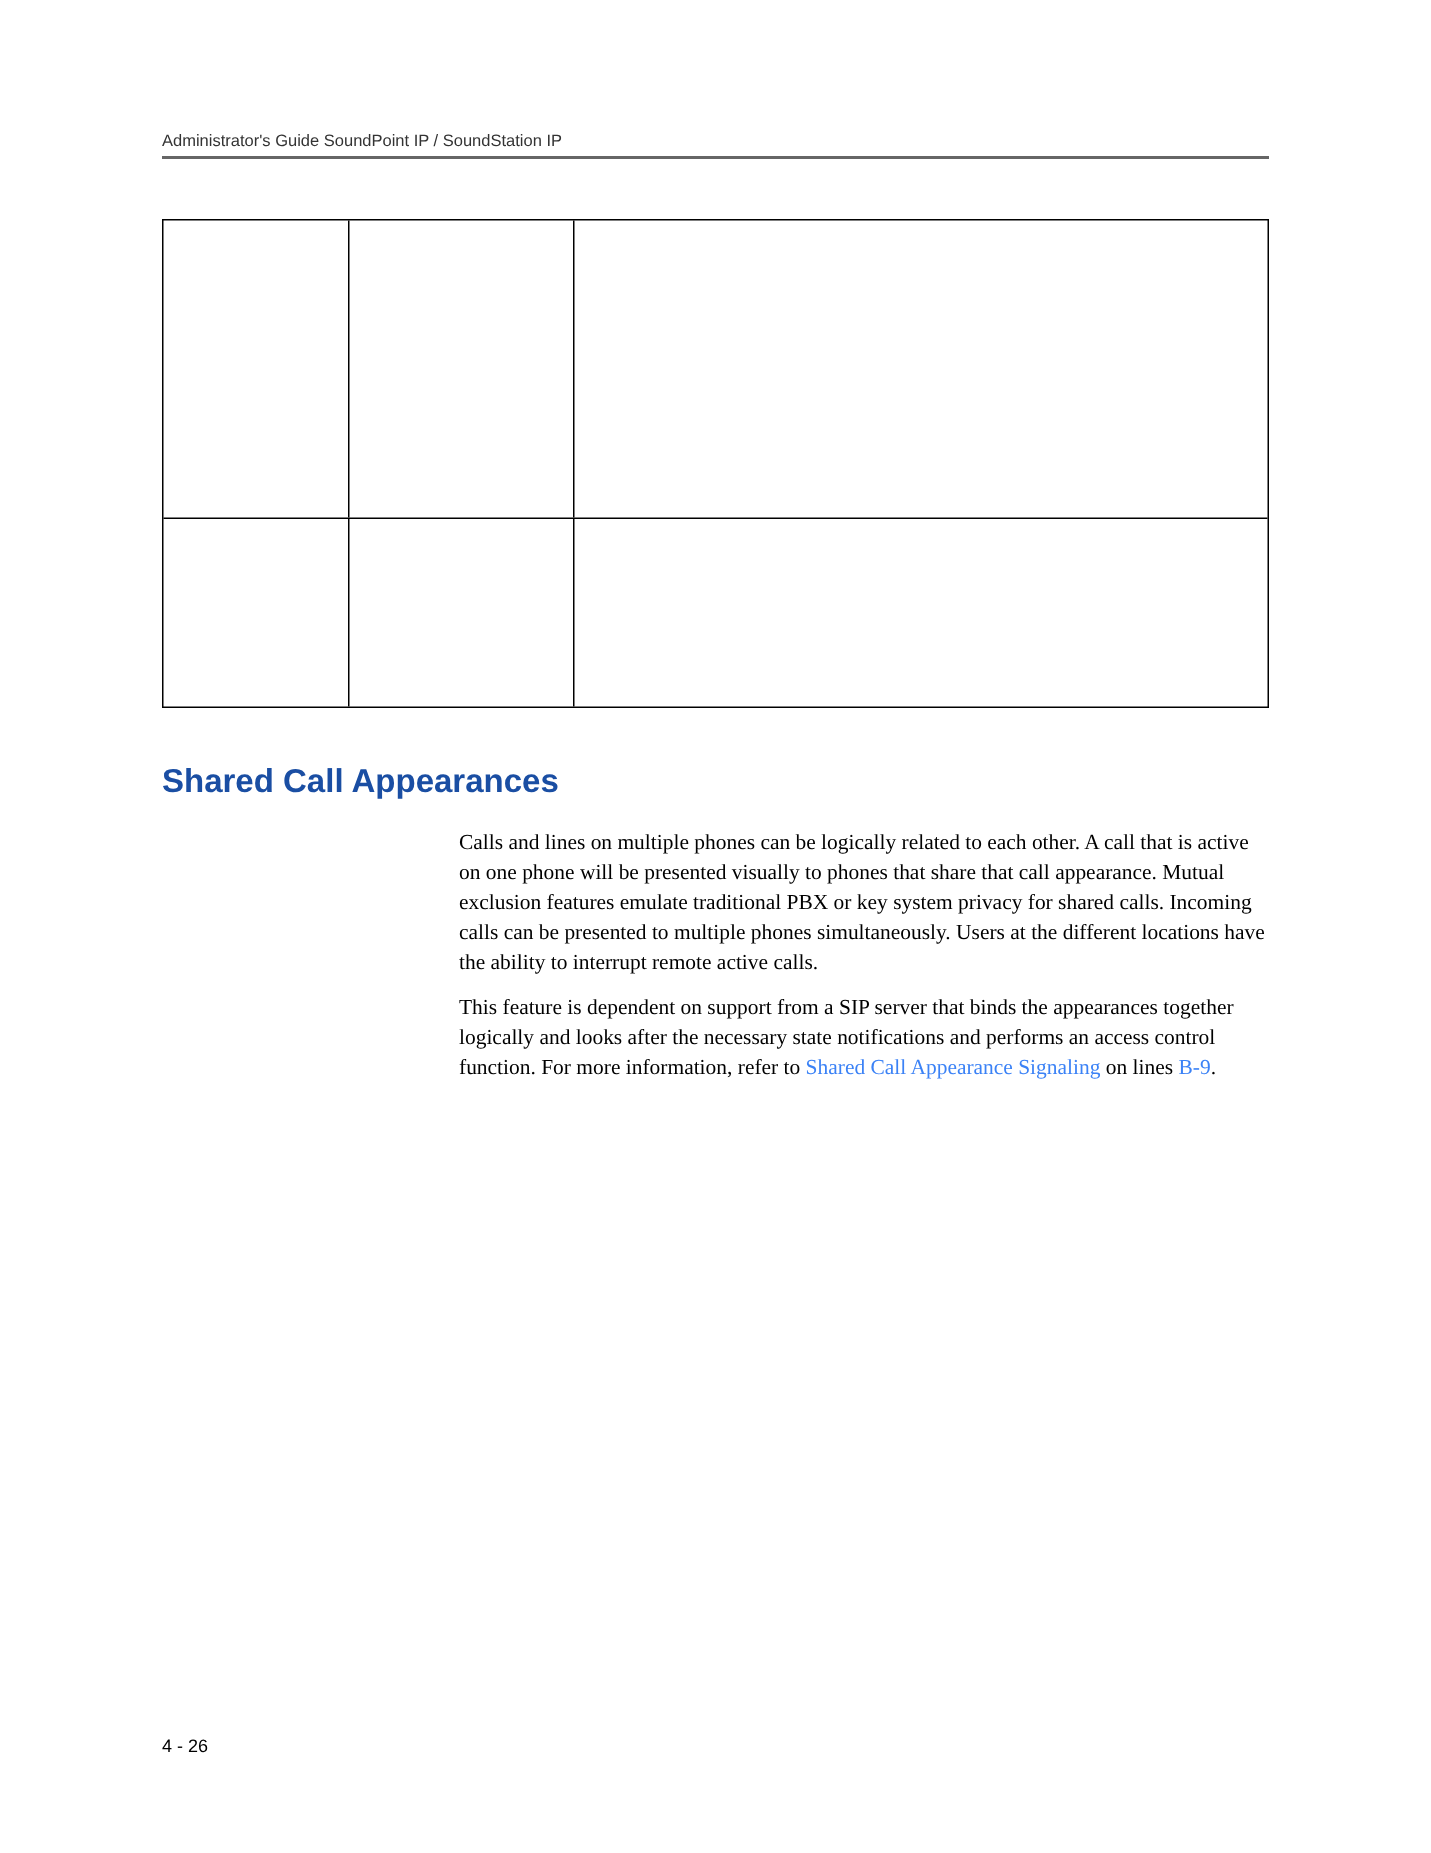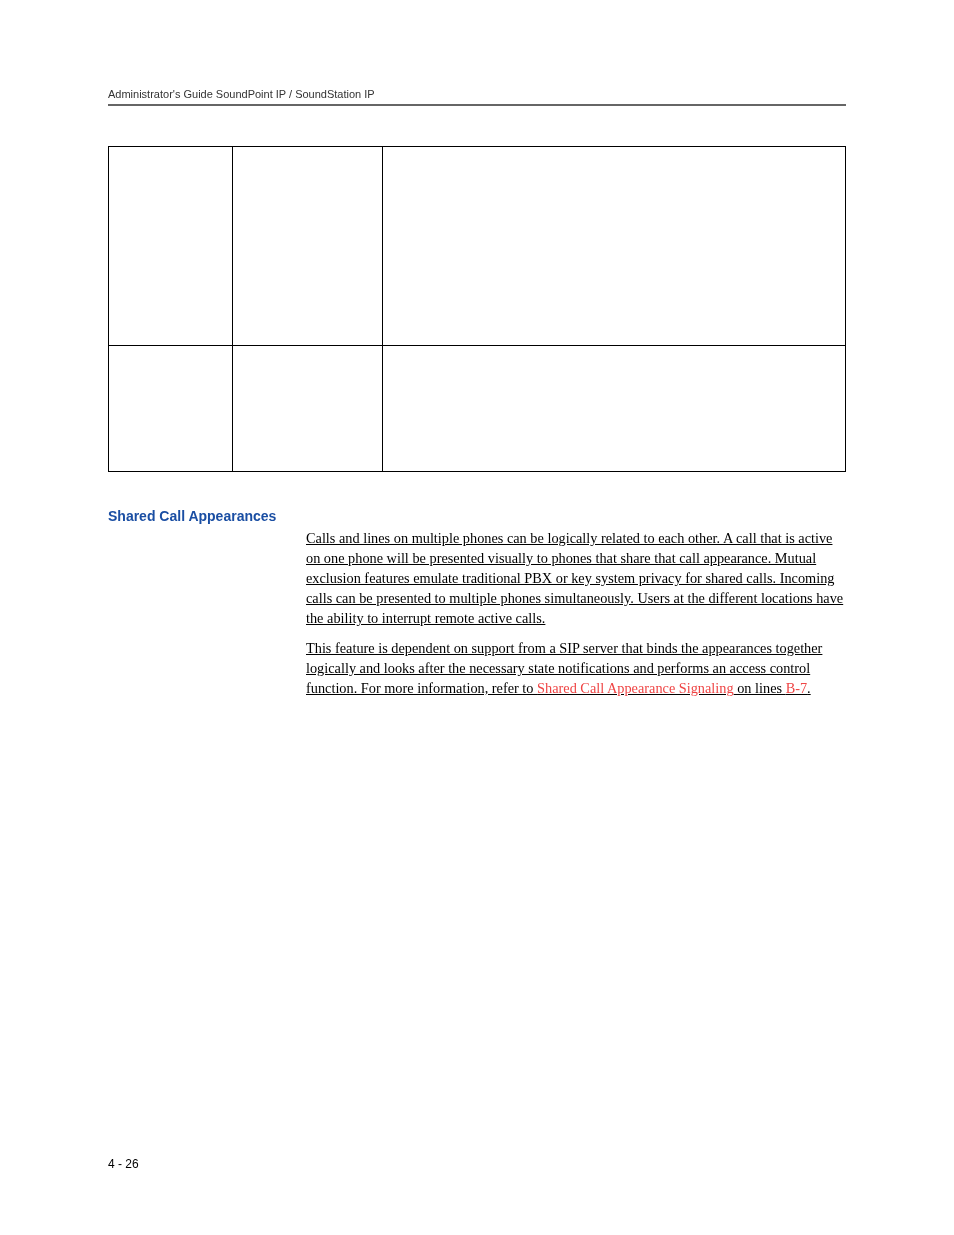--- a/index.html
+++ b/index.html
@@ -53,36 +53,35 @@
     }
     .row1 {
       height: 198px;
     }
     .row2 {
       height: 126px;
     }
     .section-heading {
       font-family: 'Trebuchet MS', Futura, Arial, sans-serif;
       font-weight: bold;
-      font-size: 14px;
+      font-size: 22px;
       color: #1a4ea3;
-      margin-bottom: 4px;
+      margin-bottom: 18px;
     }
     .body-text {
       margin-left: 198px;
       font-size: 14.3px;
       line-height: 1.4;
       color: #000;
-      text-decoration: underline;
     }
     .body-text p {
       margin-bottom: 10px;
     }
     .link {
-      color: #ef4444;
+      color: #3b82f6;
       margin-top: 25px;
     }
     .page-number {
       position: absolute;
       bottom: 64px;
       left: 108px;
       font-size: 12px;
       font-family: Liberation Sans, sans-serif;
       color: #000;
     }
@@ -105,18 +104,18 @@
       <div class="col2"></div>
       <div class="col3"></div>
     </div>
   </div>
 
   <h2 class="section-heading">Shared Call Appearances</h2>
 
   <div class="body-text">
     <p>Calls and lines on multiple phones can be logically related to each other. A call that is active on one phone will be presented visually to phones that share that call appearance. Mutual exclusion features emulate traditional PBX or key system privacy for shared calls. Incoming calls can be presented to multiple phones simultaneously. Users at the different locations have the ability to interrupt remote active calls.</p>
     <p>
-      <span>This feature is dependent on support from a SIP server that binds the appearances together logically and looks after the necessary state notifications and performs an access control function. For more information, refer to </span><span class="link">Shared Call Appearance Signaling</span><span> on lines </span><span class="link">B-7</span><span>.</span>
+      <span>This feature is dependent on support from a SIP server that binds the appearances together logically and looks after the necessary state notifications and performs an access control function. For more information, refer to </span><span class="link">Shared Call Appearance Signaling</span><span> on lines </span><span class="link">B-9</span><span>.</span>
     </p>
   </div>
 
   <div class="page-number">4 - 26</div>
 </div>
 
 </body></html>

